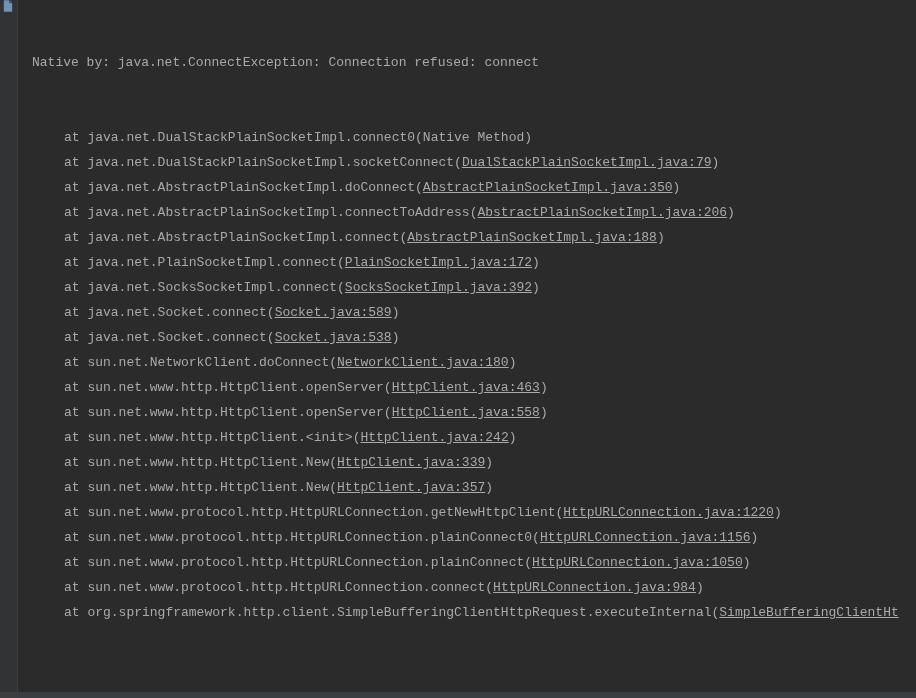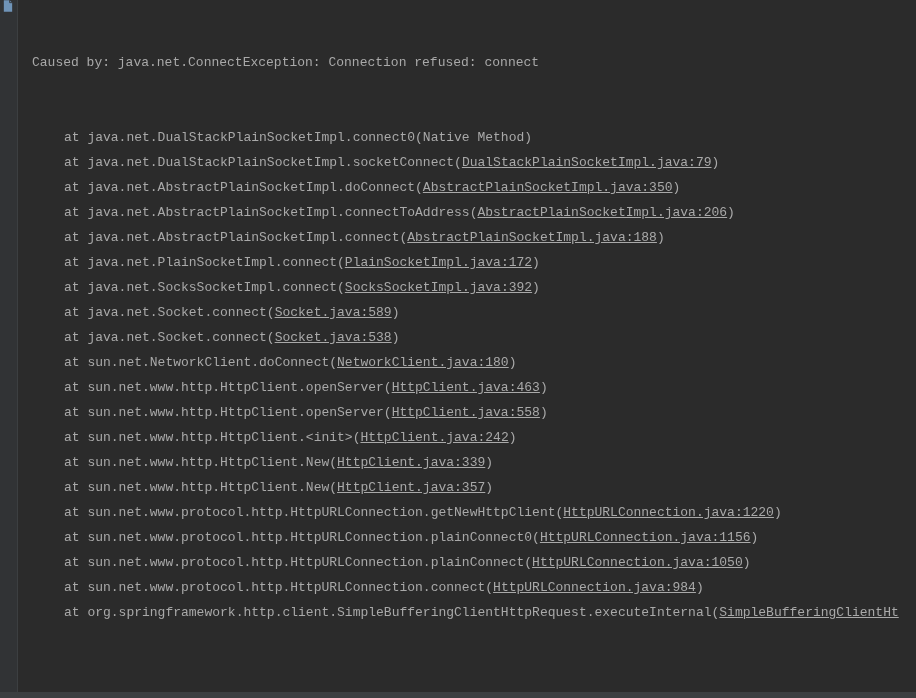--- a/index.html
+++ b/index.html
@@ -58,21 +58,21 @@
 <body>
 
 <div class="gutter">
   <svg class="gutter-icon" viewBox="0 0 12 14">
     <path d="M1 0h7l3 3v11H1z" fill="#6f94b8"></path>
     <path d="M8 0v3h3" fill="none" stroke="#2b2b2b" stroke-width="1"></path>
   </svg>
 </div>
 
 <div class="console">
-  <div class="row">Caused by: java.net.ConnectException: Connection refused: connect</div>
+  <div class="row">Native by: java.net.ConnectException: Connection refused: connect</div>
   <div id="frames"><div class="row indent-at"><span>at java.net.DualStackPlainSocketImpl.connect0(Native Method)</span></div><div class="row indent-at"><span>at java.net.DualStackPlainSocketImpl.socketConnect(</span><span class="link">DualStackPlainSocketImpl.java:79</span><span>)</span></div><div class="row indent-at"><span>at java.net.AbstractPlainSocketImpl.doConnect(</span><span class="link">AbstractPlainSocketImpl.java:350</span><span>)</span></div><div class="row indent-at"><span>at java.net.AbstractPlainSocketImpl.connectToAddress(</span><span class="link">AbstractPlainSocketImpl.java:206</span><span>)</span></div><div class="row indent-at"><span>at java.net.AbstractPlainSocketImpl.connect(</span><span class="link">AbstractPlainSocketImpl.java:188</span><span>)</span></div><div class="row indent-at"><span>at java.net.PlainSocketImpl.connect(</span><span class="link">PlainSocketImpl.java:172</span><span>)</span></div><div class="row indent-at"><span>at java.net.SocksSocketImpl.connect(</span><span class="link">SocksSocketImpl.java:392</span><span>)</span></div><div class="row indent-at"><span>at java.net.Socket.connect(</span><span class="link">Socket.java:589</span><span>)</span></div><div class="row indent-at"><span>at java.net.Socket.connect(</span><span class="link">Socket.java:538</span><span>)</span></div><div class="row indent-at"><span>at sun.net.NetworkClient.doConnect(</span><span class="link">NetworkClient.java:180</span><span>)</span></div><div class="row indent-at"><span>at sun.net.www.http.HttpClient.openServer(</span><span class="link">HttpClient.java:463</span><span>)</span></div><div class="row indent-at"><span>at sun.net.www.http.HttpClient.openServer(</span><span class="link">HttpClient.java:558</span><span>)</span></div><div class="row indent-at"><span>at sun.net.www.http.HttpClient.&lt;init&gt;(</span><span class="link">HttpClient.java:242</span><span>)</span></div><div class="row indent-at"><span>at sun.net.www.http.HttpClient.New(</span><span class="link">HttpClient.java:339</span><span>)</span></div><div class="row indent-at"><span>at sun.net.www.http.HttpClient.New(</span><span class="link">HttpClient.java:357</span><span>)</span></div><div class="row indent-at"><span>at sun.net.www.protocol.http.HttpURLConnection.getNewHttpClient(</span><span class="link">HttpURLConnection.java:1220</span><span>)</span></div><div class="row indent-at"><span>at sun.net.www.protocol.http.HttpURLConnection.plainConnect0(</span><span class="link">HttpURLConnection.java:1156</span><span>)</span></div><div class="row indent-at"><span>at sun.net.www.protocol.http.HttpURLConnection.plainConnect(</span><span class="link">HttpURLConnection.java:1050</span><span>)</span></div><div class="row indent-at"><span>at sun.net.www.protocol.http.HttpURLConnection.connect(</span><span class="link">HttpURLConnection.java:984</span><span>)</span></div><div class="row indent-at"><span>at org.springframework.http.client.SimpleBufferingClientHttpRequest.executeInternal(</span><span class="link">SimpleBufferingClientHt</span></div></div>
   
   
   
   
 </div>
 
 <div class="bottom-bg"></div>
 
 </body></html>

